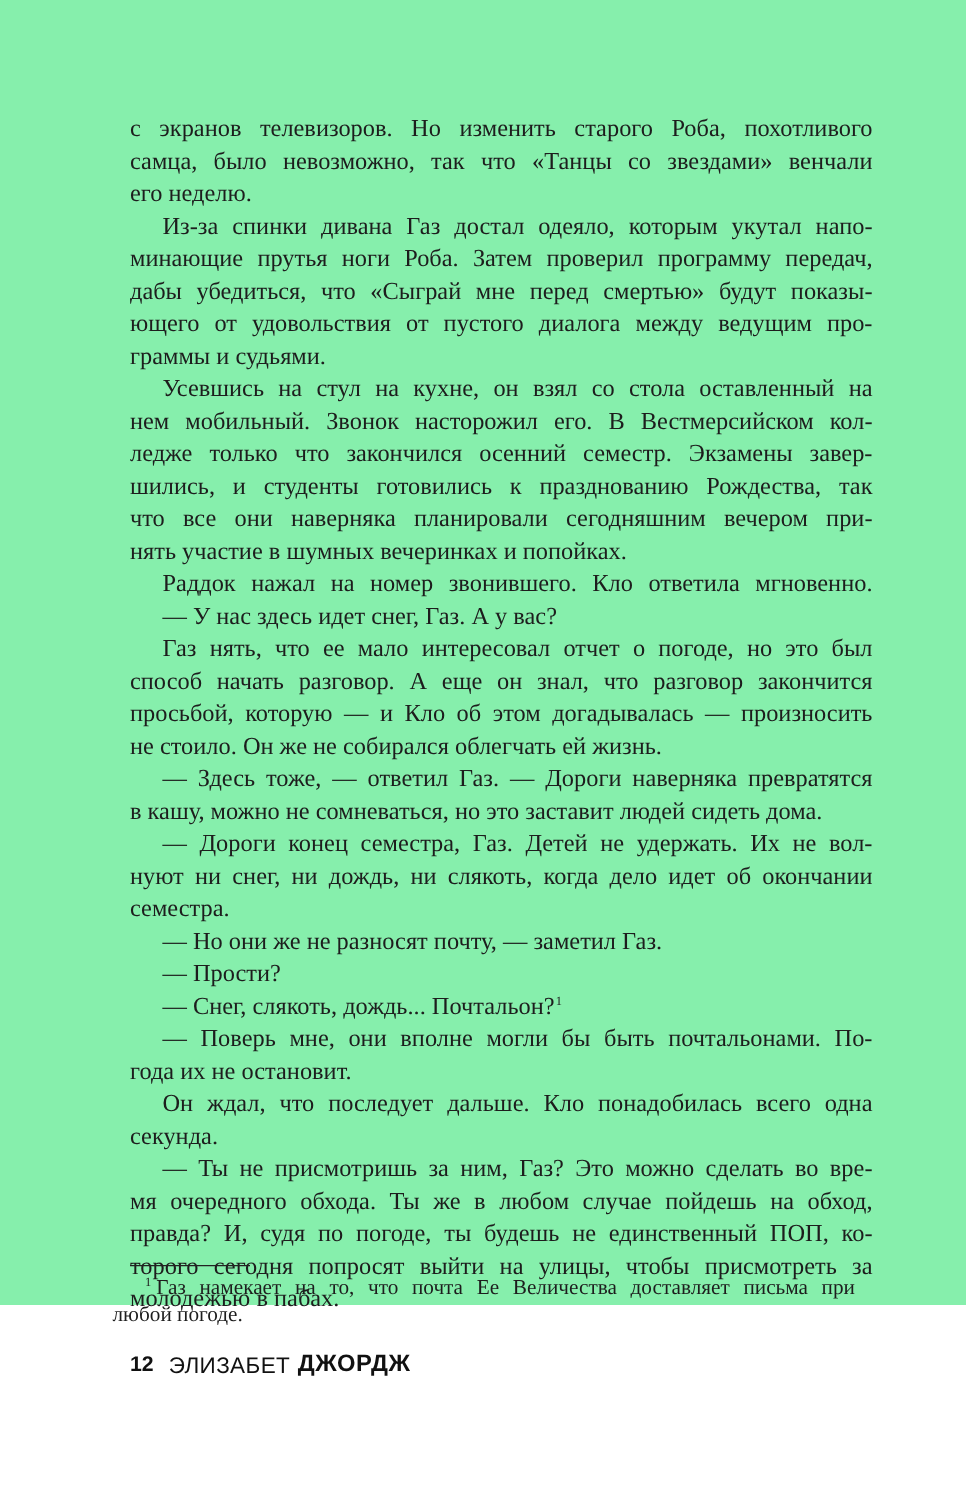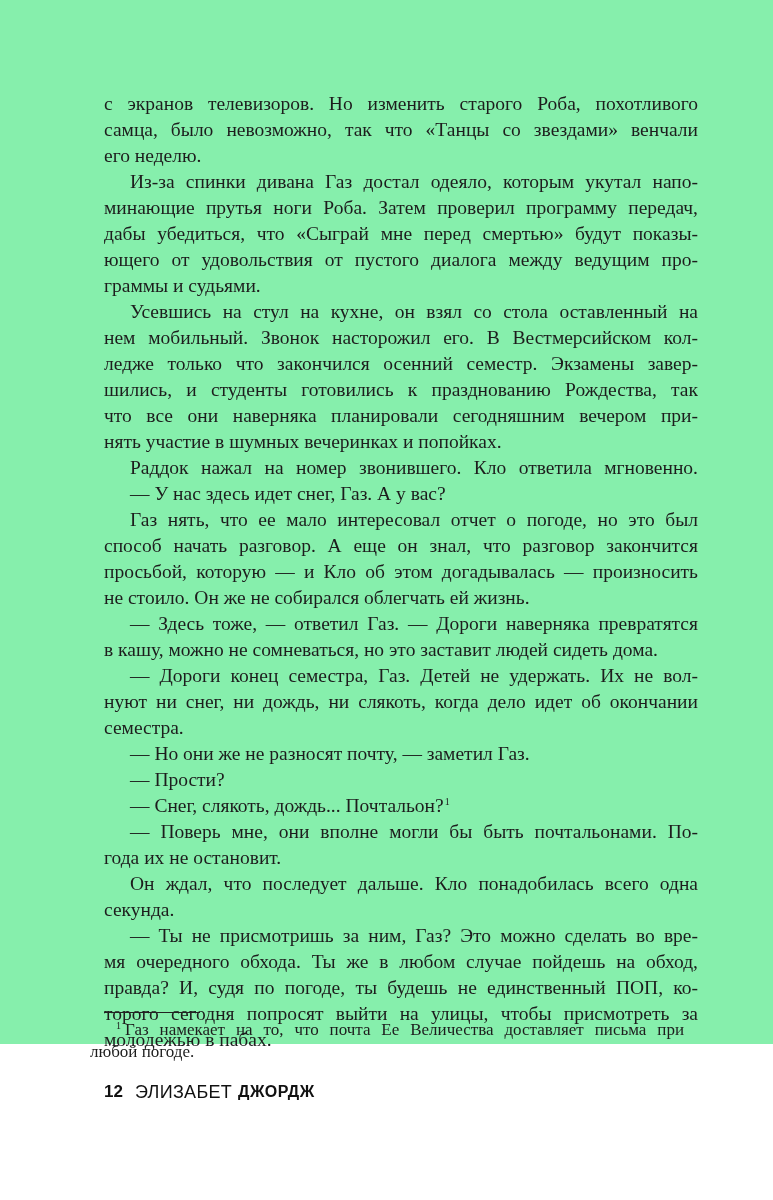--- a/index.html
+++ b/index.html
@@ -27,21 +27,21 @@
     white-space: nowrap; text-align: justify; text-align-last: justify;
   }
   .fn-line.indent { padding-left: 26px; }
   .fn-line.last { text-align-last: left; }
   sup.fnref { font-size: 10px; vertical-align: 7px; line-height: 0; margin-left: 1px; }
   .fn-line sup { font-size: 10px; vertical-align: 6px; line-height: 0; margin-right: 4px; }
   .footer { position: absolute; left: 104px; top: 1080px; height: 24px; display: flex; align-items: center;
     font-family: "Liberation Sans", "DejaVu Sans", sans-serif; color: #111; }
   .folio { font-weight: bold; font-size: 17px; margin-right: 12px; }
   .author-first { font-size: 18px; letter-spacing: 0.3px; margin-right: 6px; }
-  .author-last { font-size: 16px; font-weight: bold; letter-spacing: 0.5px; }
+  .author-last { font-size: 19px; font-weight: bold; letter-spacing: 0.5px; }
 </style>
 </head>
 <body>
 
 <div class="page">
   <div class="column" id="body-column">
       <div class="line"><span>с экранов телевизоров. Но изменить старого Роба, похотливого</span></div>
       <div class="line"><span>самца, было невозможно, так что «Танцы со звездами» венчали</span></div>
       <div class="line last"><span>его неделю.</span></div>
       <div class="line indent"><span>Из-за спинки дивана Газ достал одеяло, которым укутал напо-</span></div>

